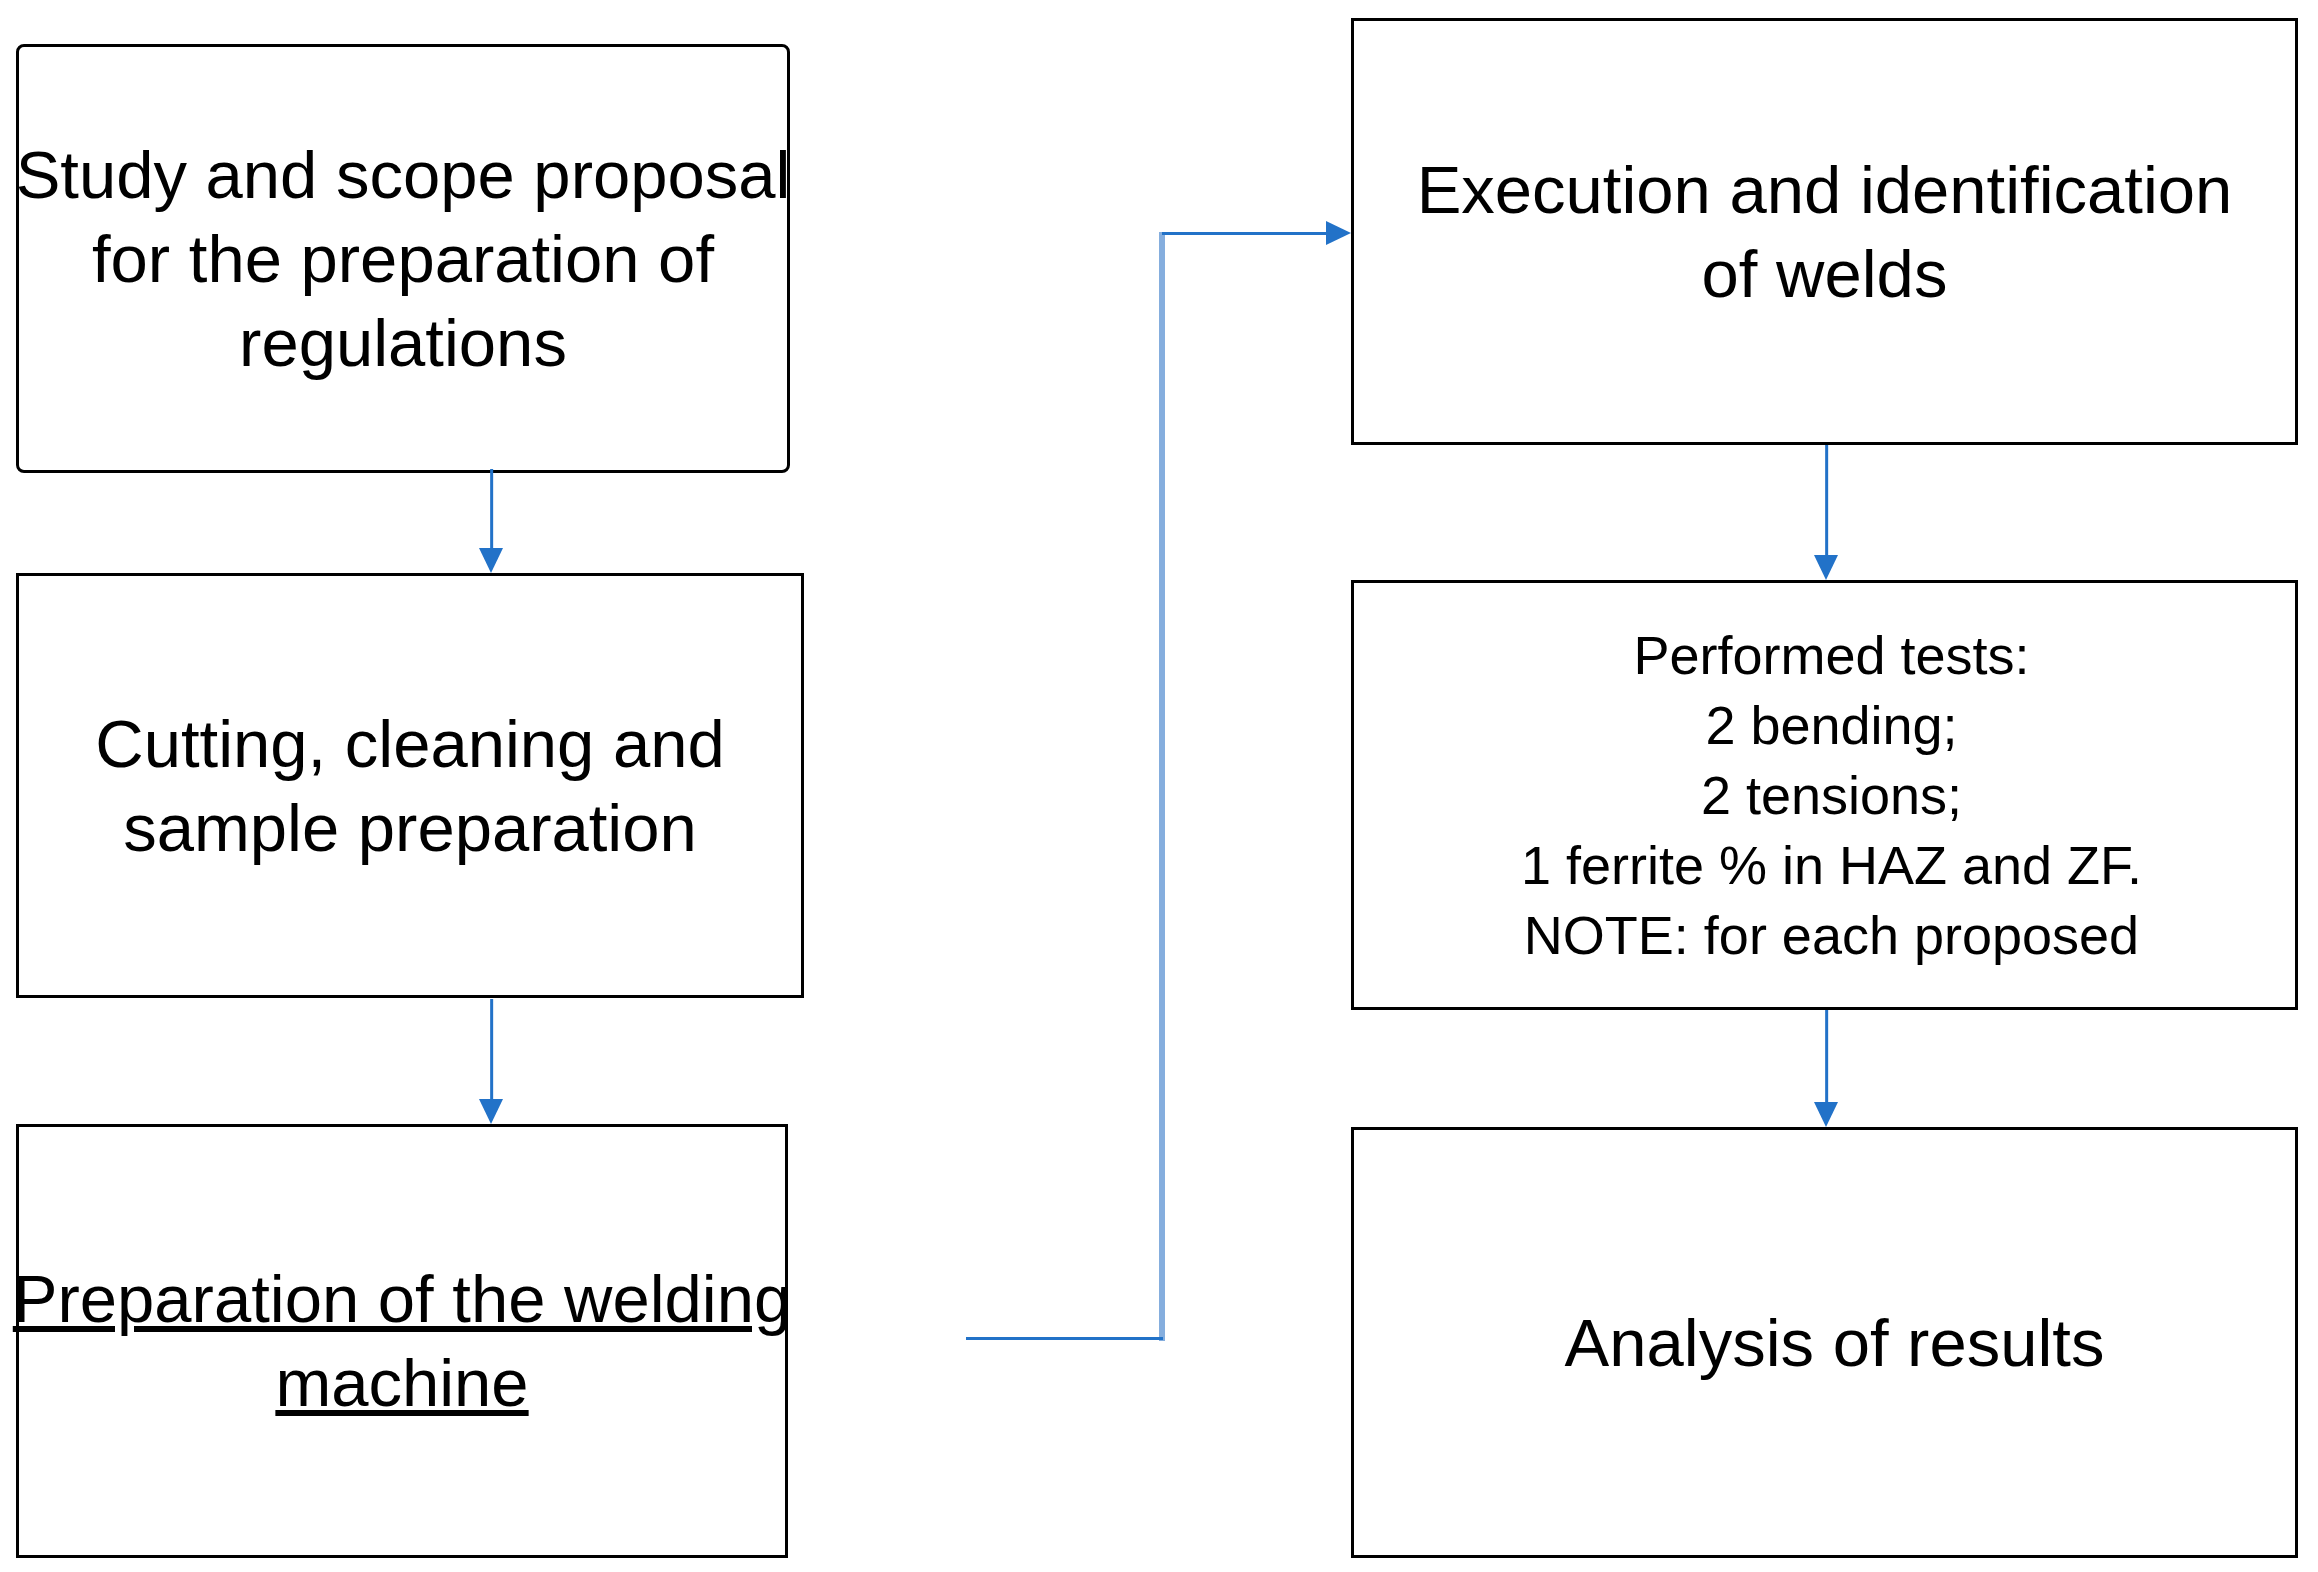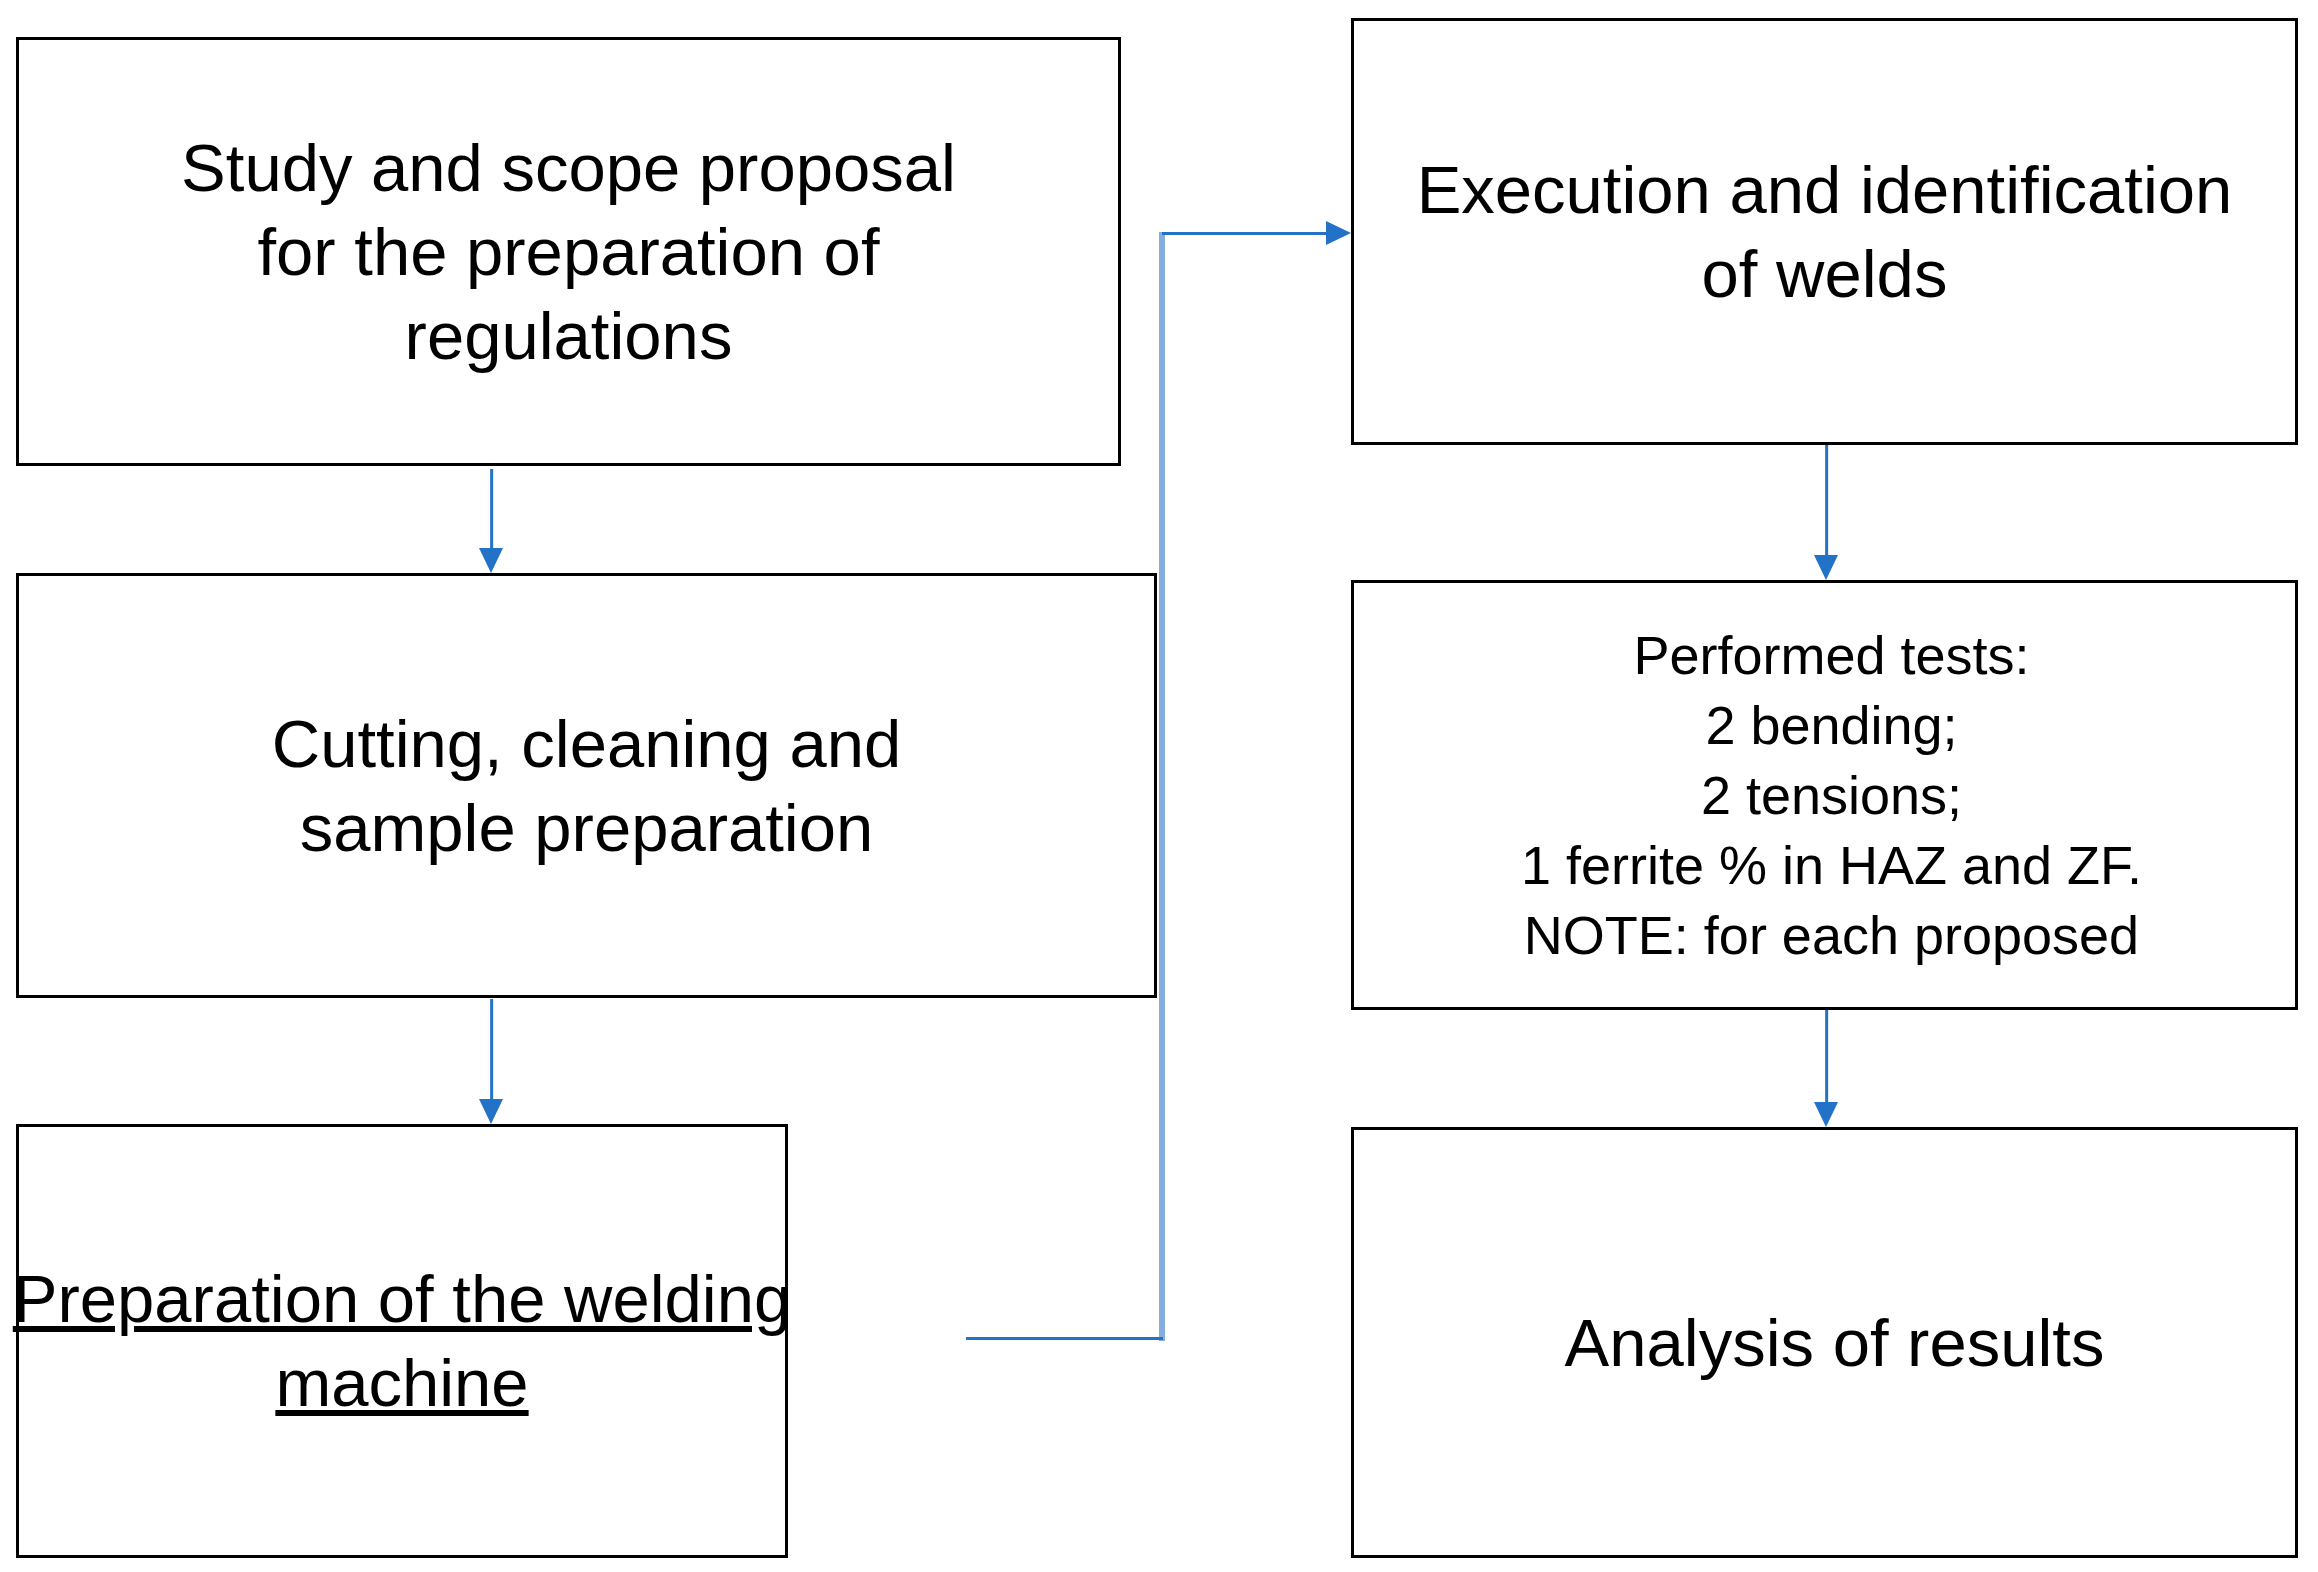--- a/index.html
+++ b/index.html
@@ -24,22 +24,22 @@
     background:var(--box-fill);
     display:flex;
     flex-direction:column;
     align-items:center;
     justify-content:center;
     text-align:center;
     font-size:67px;
     line-height:84px;
   }
   .flow-box .line{display:block;white-space:nowrap;}
-  #box-study      {left:16px;  top:37px;   width:1105px;height:429px;}
-  #box-cutting    {left:16px;  top:573px;  width:1141px;height:425px;align-items:center;}
+  #box-study      {left:16px;  top:44px;   width:774px;height:429px;border-radius:8px;}
+  #box-cutting    {left:16px;  top:573px;  width:788px;height:425px;align-items:center;}
   #box-preparation{left:16px;  top:1124px; width:772px;height:434px;text-decoration:underline;}
   #box-execution  {left:1351px;top:18.3px;   width:947px;height:427px;}
   #box-tests      {left:1351px;top:580px;  width:947px;height:430px;font-size:54px;line-height:70px;padding-left:14px;}
   #box-analysis   {left:1351px;top:1127px; width:947px;height:431px;padding-left:20px;}
 
   .varrow{position:absolute;width:25px;}
   .varrow .shaft{
     position:absolute;left:50%;transform:translateX(-50%);
     top:0;bottom:22px;width:3.7px;background:var(--arrow);
   }

